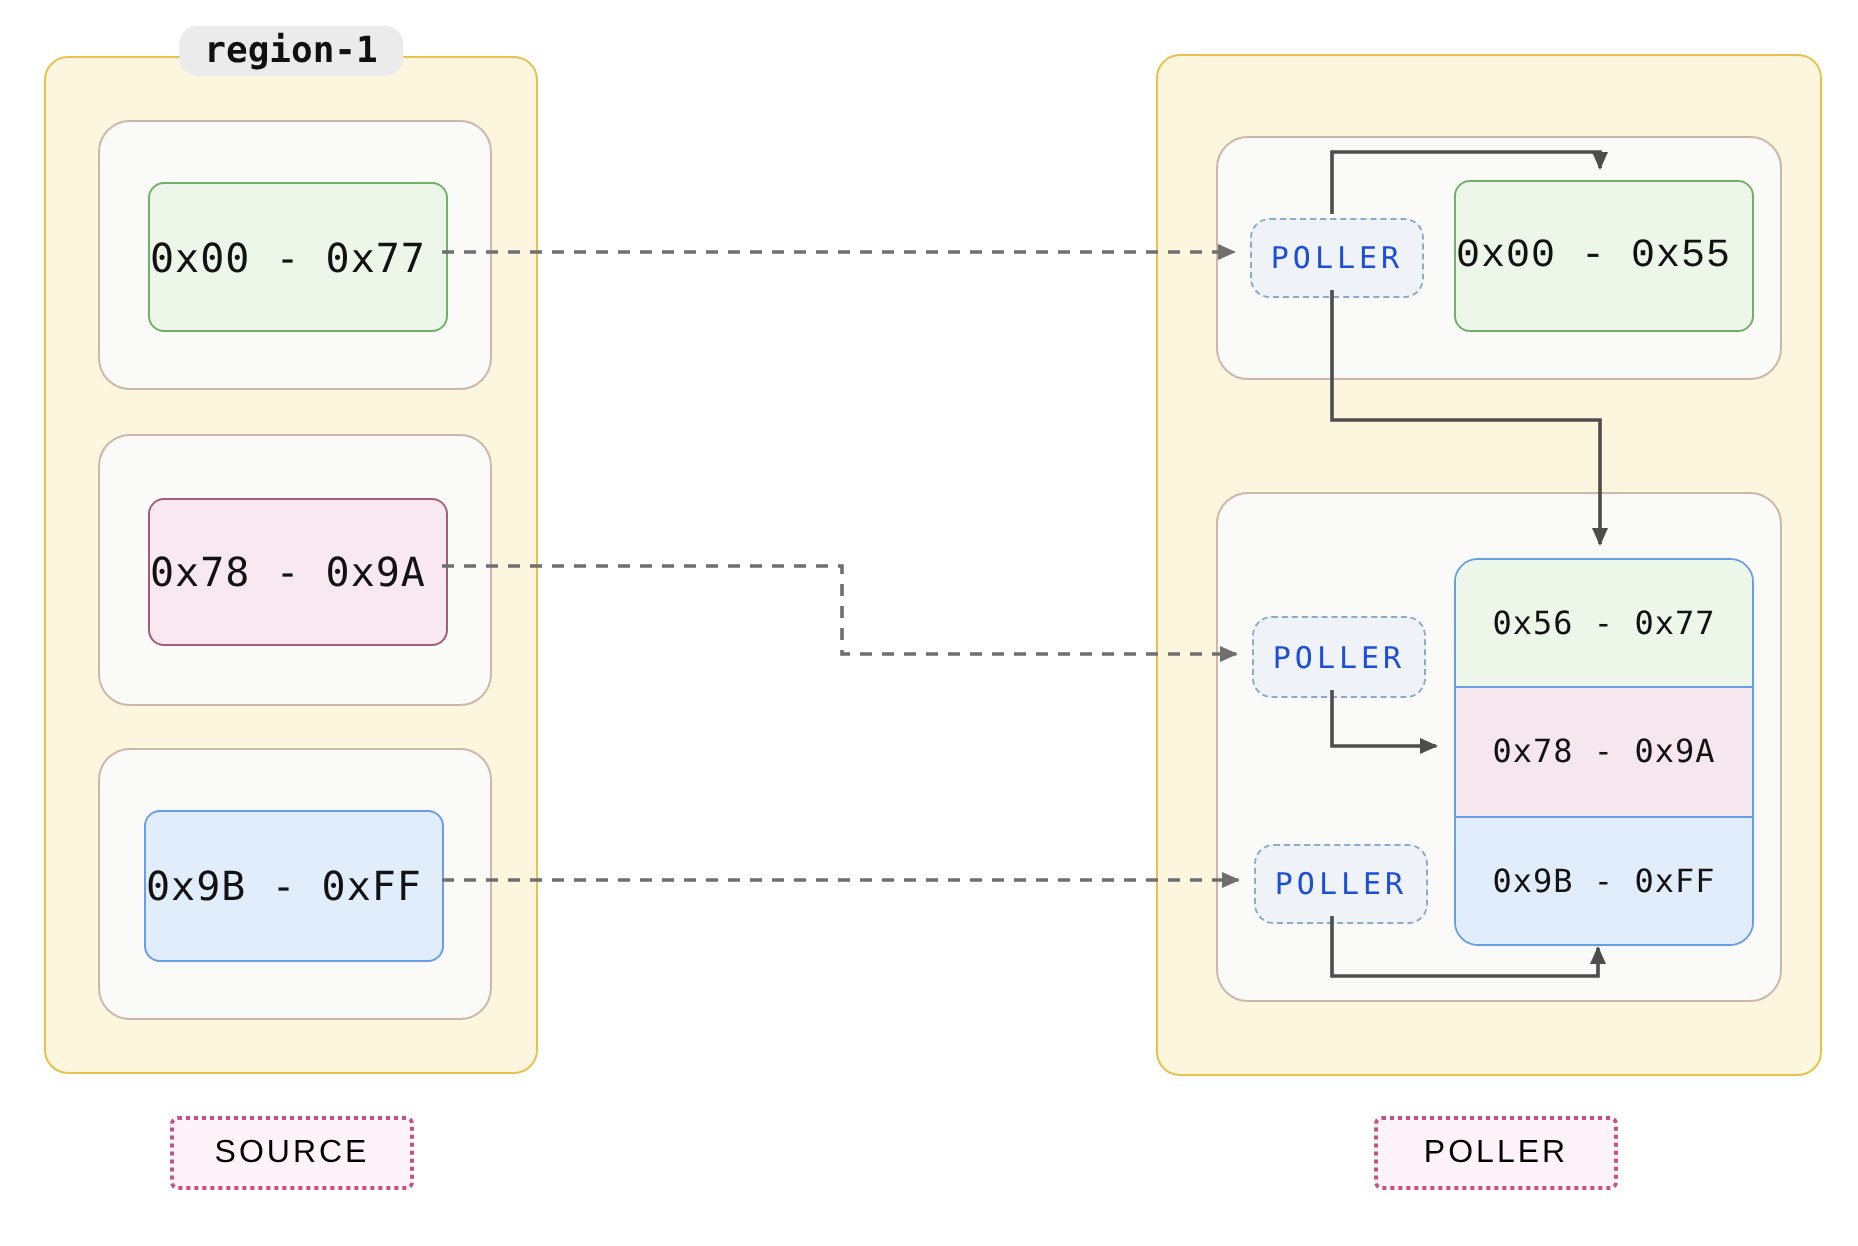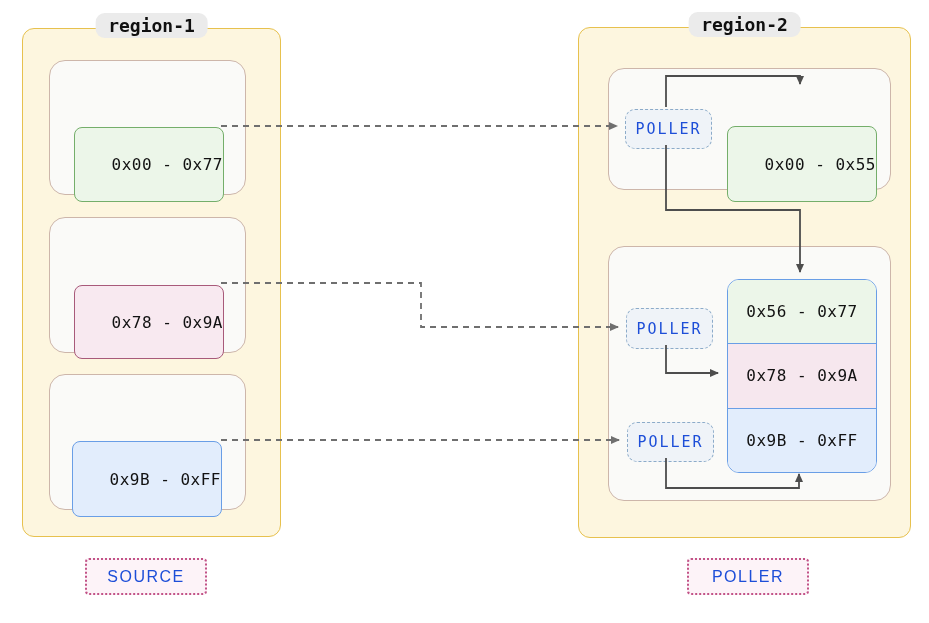--- a/index.html
+++ b/index.html
@@ -15,21 +15,21 @@
     position:absolute; top:-16px; left:50%; transform:translateX(-50%);
     background:#ebebeb; border-radius:9px; padding:2px 13px;
     font-weight:bold; font-size:18px; color:#101010; white-space:nowrap; z-index:6;
   }
   .group {
     position:absolute; background:#fafaf8; border:1.3px solid #cdb6aa;
     border-radius:16px;
   }
   .block {
     position:absolute; border-radius:8px; display:flex; align-items:center;
-    justify-content:flex-end; font-size:16px; letter-spacing:0.5px; color:#121212;margin-top:36px;
+    justify-content:flex-start; font-size:20px; letter-spacing:0.5px; color:#121212;
   }
   .block-green { background:#ecf6e9; border:1.5px solid #74ae6a; }
   .block-pink  { background:#f8e9f0; border:1.5px solid #a85a7a; }
   .block-blue  { background:#e2edfc; border:1.5px solid #699ee6; }
   .poller {
     position:absolute; border:1.6px dashed #8cabc9; background:#eff3f8;
     border-radius:10px; color:#1d4ed8; font-size:15px; letter-spacing:2px;
     display:flex; align-items:center; justify-content:center;
   }
   .stack {
@@ -39,35 +39,35 @@
   .seg {
     flex:1; display:flex; align-items:center; justify-content:center;
     font-size:16px; letter-spacing:0.5px; color:#121212;
   }
   .seg + .seg { border-top:1.5px solid #699ee6; }
   .seg-green { background:#ecf6e9; }
   .seg-pink  { background:#f6e7ee; }
   .seg-blue  { background:#e2edfc; }
   .tag {
     position:absolute; border:2px dotted #c25387; background:#fdf3f8;
-    color:#1d4ed8; font-family:"Liberation Sans", sans-serif; font-size:16px;
+    color:#000000; font-family:"Liberation Sans", sans-serif; font-size:16px;
     letter-spacing:1.5px; display:flex; align-items:center; justify-content:center;
     border-radius:4px;
   }
   .edges {
     position:absolute; left:0; top:0; width:929px; height:623px;
     z-index:10; pointer-events:none;
   }
 </style>
 </head>
 <body>
 
 <div class="canvas">
 
-  <div class="region" style="left:22px; top:28px; width:245px; height:507px;padding-left:12px;">
+  <div class="region" style="left:22px; top:28px; width:245px; height:507px;">
     <div class="region-badge">region-1</div>
 
     <div class="group" style="left:26px; top:31px; width:195px; height:133px;">
       <div class="block block-green" style="left:24px; top:30px; width:148px; height:73px;">
         <span>0x00 - 0x77</span>
       </div>
     </div>
 
     <div class="group" style="left:26px; top:188px; width:195px; height:134px;">
       <div class="block block-pink" style="left:24px; top:31px; width:148px; height:72px;">
@@ -78,25 +78,24 @@
     <div class="group" style="left:26px; top:345px; width:195px; height:134px;">
       <div class="block block-blue" style="left:22px; top:30px; width:148px; height:74px;">
         <span>0x9B - 0xFF</span>
       </div>
     </div>
   </div>
 
   <div class="tag" style="left:85px; top:558px; width:118px; height:33px;">SOURCE</div>
 
   <div class="region" style="left:578px; top:27px; width:331px; height:509px;">
-    <div class="region-badge">region-2</div>
 
     <div class="group" style="left:29px; top:40px; width:281px; height:120px;">
       <div class="poller" style="left:16px; top:40px; width:85px; height:38px;">POLLER</div>
-      <div class="block block-green" style="left:118px; top:21px; width:148px; height:74px;">
+      <div class="block block-green" style="left:118px; top:21px; width:148px; height:74px;font-family:Liberation Mono, monospace;">
         <span>0x00 - 0x55</span>
       </div>
     </div>
 
     <div class="group" style="left:29px; top:218px; width:281px; height:253px;">
       <div class="poller" style="left:17px; top:61px; width:85px; height:39px;">POLLER</div>
       <div class="poller" style="left:18px; top:175px; width:85px; height:38px;">POLLER</div>
 
       <div class="stack" style="left:118px; top:32px; width:148px; height:192px;">
         <div class="seg seg-green">

